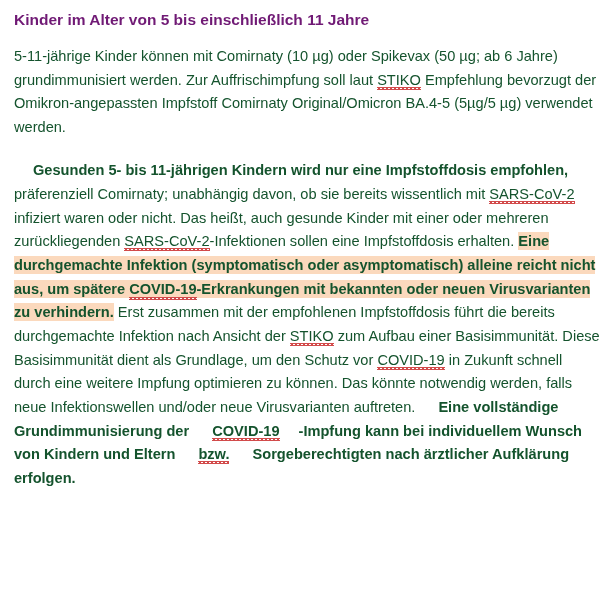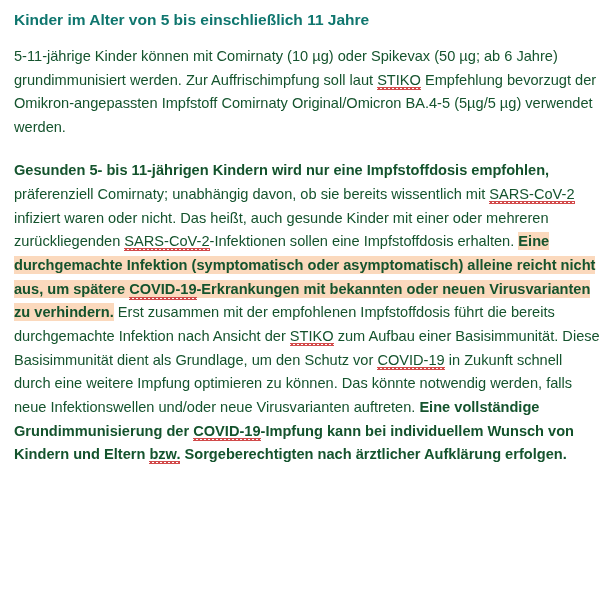--- a/index.html
+++ b/index.html
@@ -19,34 +19,35 @@
     width: 616px;
     height: 600px;
     padding: 10px 14px 0 14px;
     background: #ffffff;
   }
   h2.heading {
     font-size: 15.5px;
     font-weight: bold;
     line-height: 1.35;
     margin: 0 0 14px 0;
-    color: #0f766e;
+    color: #701a75;
   }
   p.para {
     font-size: 14.6px;
     line-height: 1.62;
     margin: 0 0 20px 0;
     color: #14532d;
     text-align: left;
   }
   p.para:last-child {
     margin-bottom: 0;
   }
   .b {
     font-weight: bold;
+    margin-left: 19px;
   }
   .hl {
     background: #fbd9bd;
     font-weight: bold;
     box-decoration-break: clone;
     -webkit-box-decoration-break: clone;
     padding: 1px 0;
   }
   
   .squig {

